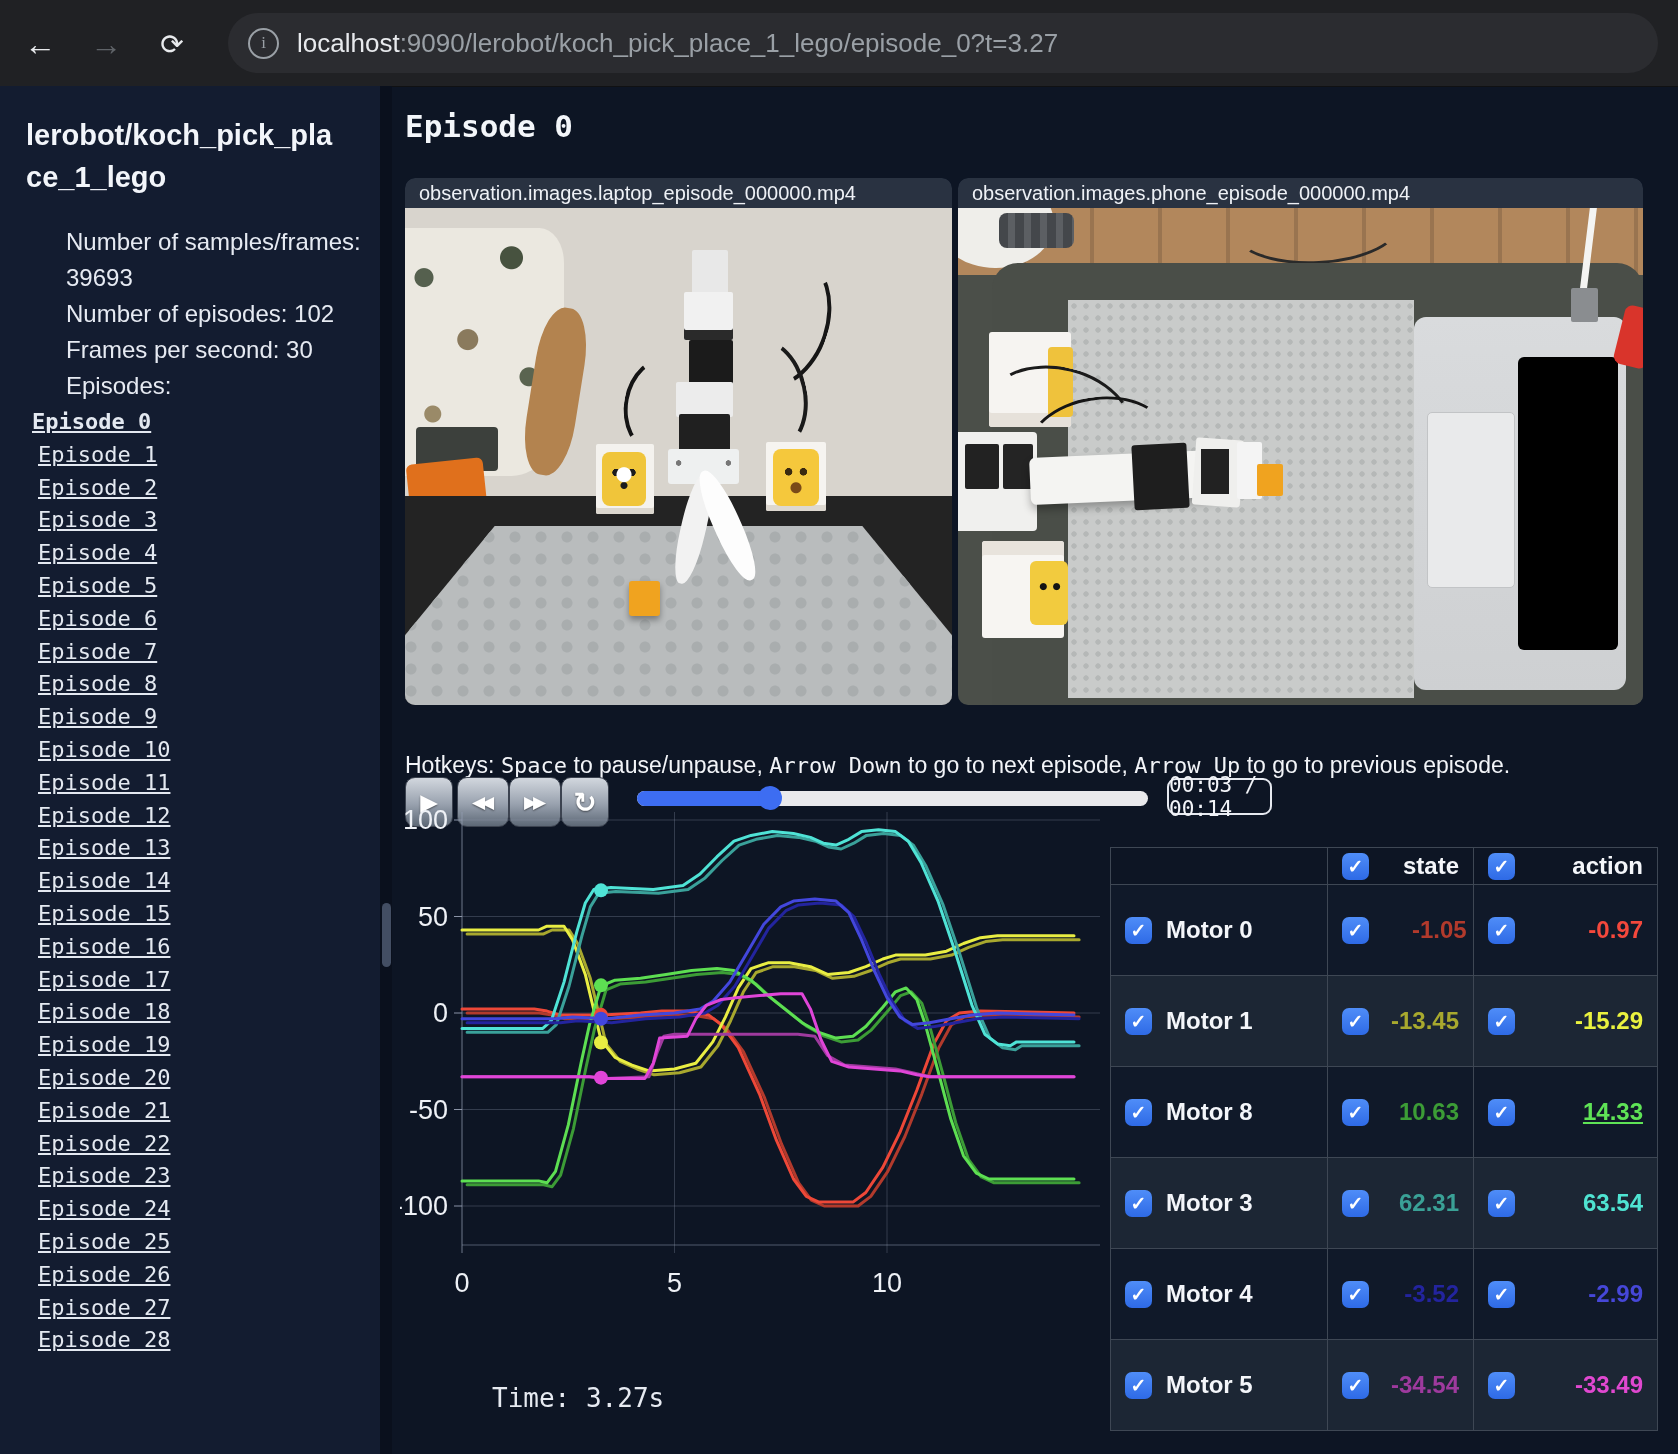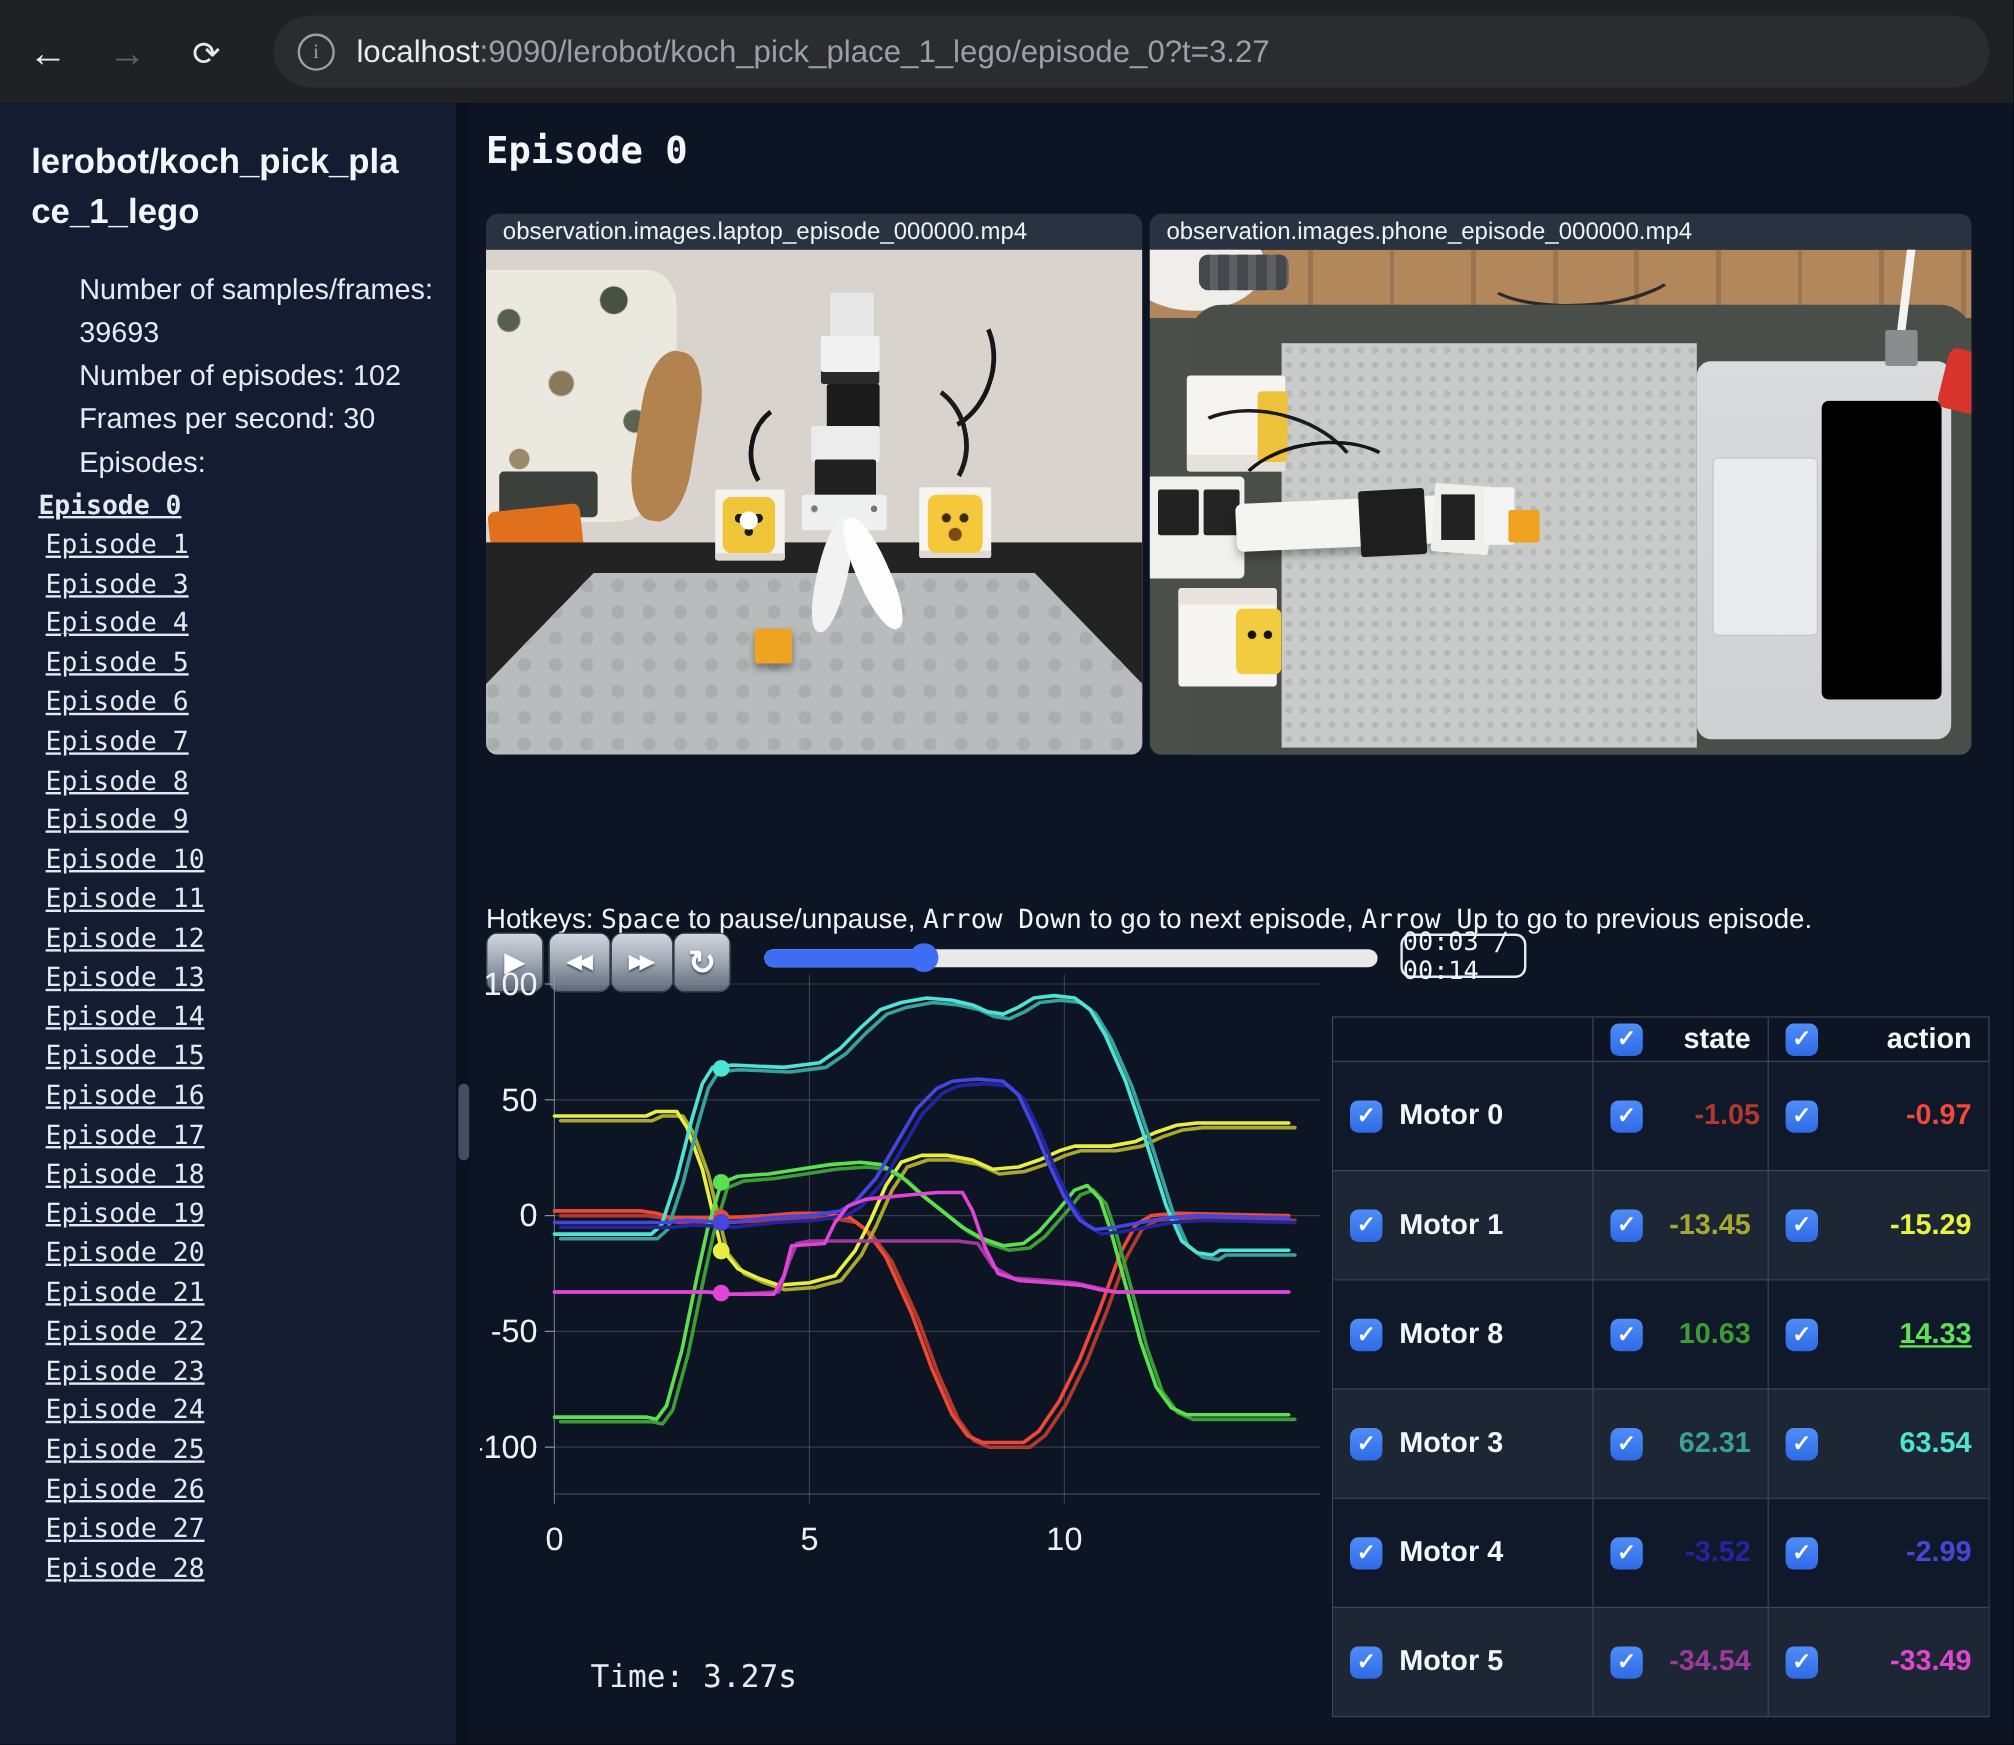--- a/index.html
+++ b/index.html
@@ -30,21 +30,21 @@
            text-decoration:underline;padding-left:12px;cursor:pointer;white-space:pre;}
   .ep-link.active{font-weight:bold;padding-left:6px;}
 
   
   .gutter{position:absolute;left:380px;top:86px;width:12px;height:1368px;background:#0a101d;}
   .sthumb{position:absolute;left:382px;top:903px;width:9px;height:64px;border-radius:5px;background:#434e63;}
 
   
   .heading{position:absolute;left:405px;top:108px;font-size:31px;font-weight:bold;color:#f3f6fa;}
 
-  .vpanel{position:absolute;top:178px;height:451px;border-radius:10px;overflow:hidden;background:#10192b;}
+  .vpanel{position:absolute;top:178px;height:527px;border-radius:10px;overflow:hidden;background:#10192b;}
   .vpanel.left{left:405px;width:547px;}
   .vpanel.right{left:958px;width:685px;}
   .vtitle{position:absolute;left:0;top:0;right:0;height:30px;background:rgba(43,52,67,.92);z-index:5;
           display:flex;align-items:center;padding-left:14px;font-size:20px;color:#eef1f6;border-radius:10px 10px 0 0;}
   .scene{position:absolute;left:0;top:30px;right:0;bottom:0;overflow:hidden;}
   .scene div{position:absolute;}
 
   
   .s-left{background:#d8d4cd;}
   .sl-table{left:0;bottom:0;width:100%;height:42%;background:#232323;}
@@ -179,20 +179,21 @@
     <div class="ds-info">
       <div>Number of samples/frames: 39693</div>
       <div>Number of episodes: 102</div>
       <div>Frames per second: 30</div>
       <div class="ep-label">Episodes:</div>
     </div>
     <div class="ep-list">
 
     <a class="ep-link active">Episode 0</a>
         <a class="ep-link">Episode 1</a>
+        <a class="ep-link">Episode 2</a>
         <a class="ep-link">Episode 3</a>
         <a class="ep-link">Episode 4</a>
         <a class="ep-link">Episode 5</a>
         <a class="ep-link">Episode 6</a>
         <a class="ep-link">Episode 7</a>
         <a class="ep-link">Episode 8</a>
         <a class="ep-link">Episode 9</a>
         <a class="ep-link">Episode 10</a>
         <a class="ep-link">Episode 11</a>
         <a class="ep-link">Episode 12</a>

